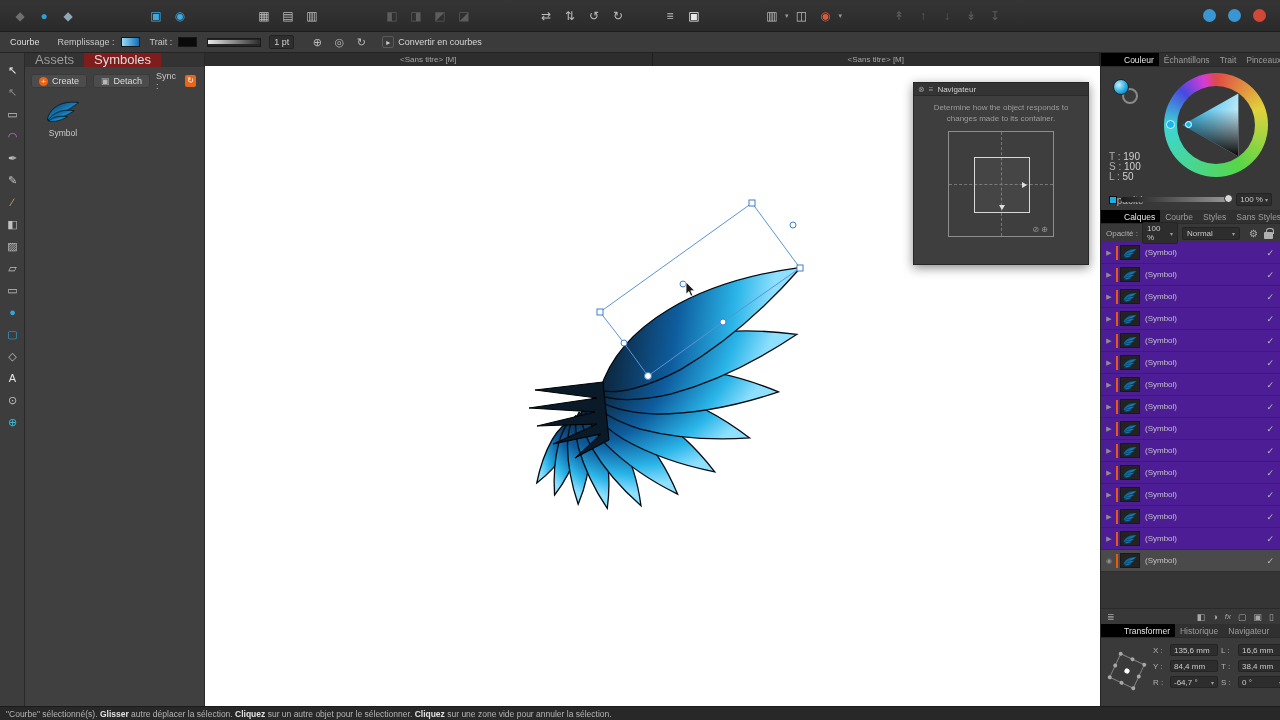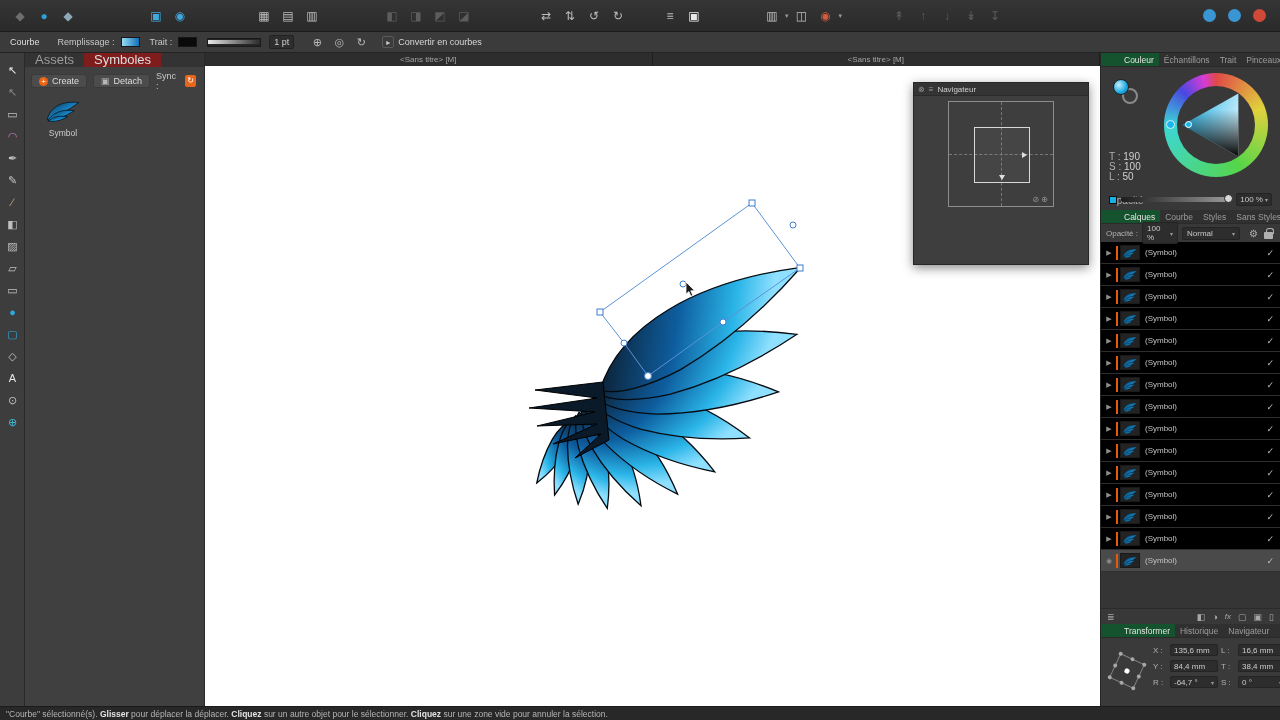--- a/index.html
+++ b/index.html
@@ -91,21 +91,21 @@
   .arr-d { position:absolute; bottom:2px; left:50%; margin-left:-3px; width:0; height:0;
     border-top:5px solid #e0e0e0; border-left:3px solid transparent; border-right:3px solid transparent; }
   .cons-corner { position:absolute; right:3px; bottom:2px; font-size:8px; color:#9a9a9a;
     letter-spacing:2px; }
 
   
   .right-panel { position:absolute; left:1100px; top:53px; width:180px; height:653px;
     background:#383838; border-left:1px solid #262626; }
   .rp-tabs { display:flex; height:14px; background:#303030; border-bottom:1px solid #2a2a2a; }
   .rp-tab { padding:0 5px; line-height:14px; font-size:8.5px; color:#9c9c9c; white-space:nowrap; }
-  .rp-tab.active { background:#14532d; color:#e6e6e6;padding-left:23px; }
+  .rp-tab.active { background:#000000; color:#e6e6e6;padding-left:23px; }
 
   .color-area { position:relative; height:143px; }
   .fill-sw { position:absolute; left:12px; top:12px; width:16px; height:16px; border-radius:50%;
     background:radial-gradient(circle at 35% 35%, #c6f0fd, #18a7e0 60%, #0b6ca3); z-index:2;
     border:1px solid #222; }
   .stroke-sw { position:absolute; left:21px; top:21px; width:16px; height:16px; border-radius:50%;
     background:#3a3a3a; border:2px solid #8a8a8a; }
   .wheel { position:absolute; right:12px; top:6px; width:104px; height:104px; }
   .ring { position:absolute; inset:0; border-radius:50%;
     background:conic-gradient(from 0deg, #e04848, #e0d23c 70deg, #56d648 150deg, #3cd6d6 270deg, #4848e0 315deg, #d63cd6 345deg, #e04848); }
@@ -134,21 +134,21 @@
   .dd { display:flex; align-items:center; justify-content:space-between; gap:3px;
     background:#2d2d2d; border:1px solid #242424; border-radius:2px; padding:1px 4px; color:#c8c8c8; }
   .dd.small { width:36px; }
   .dd.wide  { width:58px; }
   .gear { margin-left:auto; font-size:10px; color:#b0b0b0; }
   .lock-icon { position:relative; width:9px; height:7px; background:#b0b0b0; border-radius:1px;
     margin:4px 2px 0 2px; }
   .lock-icon::before { content:""; position:absolute; left:1.5px; top:-4px; width:6px; height:5px;
     border:1.5px solid #b0b0b0; border-bottom:none; border-radius:3px 3px 0 0; }
 
-  .layers-list { height:330px; background:#000000; overflow:hidden; }
+  .layers-list { height:330px; background:#4c1d95; overflow:hidden; }
   .layer-row { display:flex; align-items:center; height:22px; border-bottom:1px solid #2f2f2f;
     padding-left:3px; }
   .layer-row.selected { background:#4a4a4a; }
   .disc { width:10px; font-size:7px; color:#8f8f8f; text-align:center; }
   .l-ind { width:2px; height:14px; background:#e8590c; margin:0 2px; }
   .l-thumb { width:20px; height:15px; background:#232323; border:1px solid #191919; display:block; }
   .l-thumb svg { width:100%; height:100%; display:block; }
   .l-label { font-size:8px; color:#c2c2c2; margin-left:5px; }
   .l-check { margin-left:auto; margin-right:6px; font-size:9px; color:#bcbcbc; }
 
@@ -379,20 +379,21 @@
           <path d="M0,0 L0,12.2 L2.9,9.6 L4.9,14.2 L6.8,13.3 L4.8,8.8 L8.7,8.8 Z" fill="#1a1a1a" stroke="#ffffff" stroke-width="0.8"></path>
         </g>
       </svg>
 
       <div class="cons-panel">
         <div class="cons-title">
           <span class="t-icon">⊗</span>
           <span class="t-icon">≡</span>
           <span>Navigateur</span>
         </div>
+        <div class="cons-desc">Determine how the object responds to changes made to its container.</div>
         <div class="cons-diagram">
           <div class="cons-hline"></div>
           <div class="cons-vline"></div>
           <div class="cons-inner">
             <div class="arr-r"></div>
             <div class="arr-d"></div>
           </div>
           <div class="cons-corner">⊘⊕</div>
         </div>
       </div>
@@ -683,15 +684,15 @@
           </span>
         <span>S :</span>
         <span class="t-box">
             <span>0 °</span>
             <span class="caret">▾</span>
           </span>
       </div>
     </div>
   </div>
 
-  <div class="status-bar"><span>"Courbe" sélectionné(s). </span><span class="b">Glisser</span><span> pour déplacer la déplacer. </span><span class="b">Cliquez</span><span> sur un autre objet pour le sélectionner. </span><span class="b">Cliquez</span><span> sur une zone vide pour annuler la sélection.</span></div>
+  <div class="status-bar"><span>"Courbe" sélectionné(s). </span><span class="b">Glisser</span><span> autre déplacer la sélection. </span><span class="b">Cliquez</span><span> sur un autre objet pour le sélectionner. </span><span class="b">Cliquez</span><span> sur une zone vide pour annuler la sélection.</span></div>
 
 </div>
 
 </body></html>

